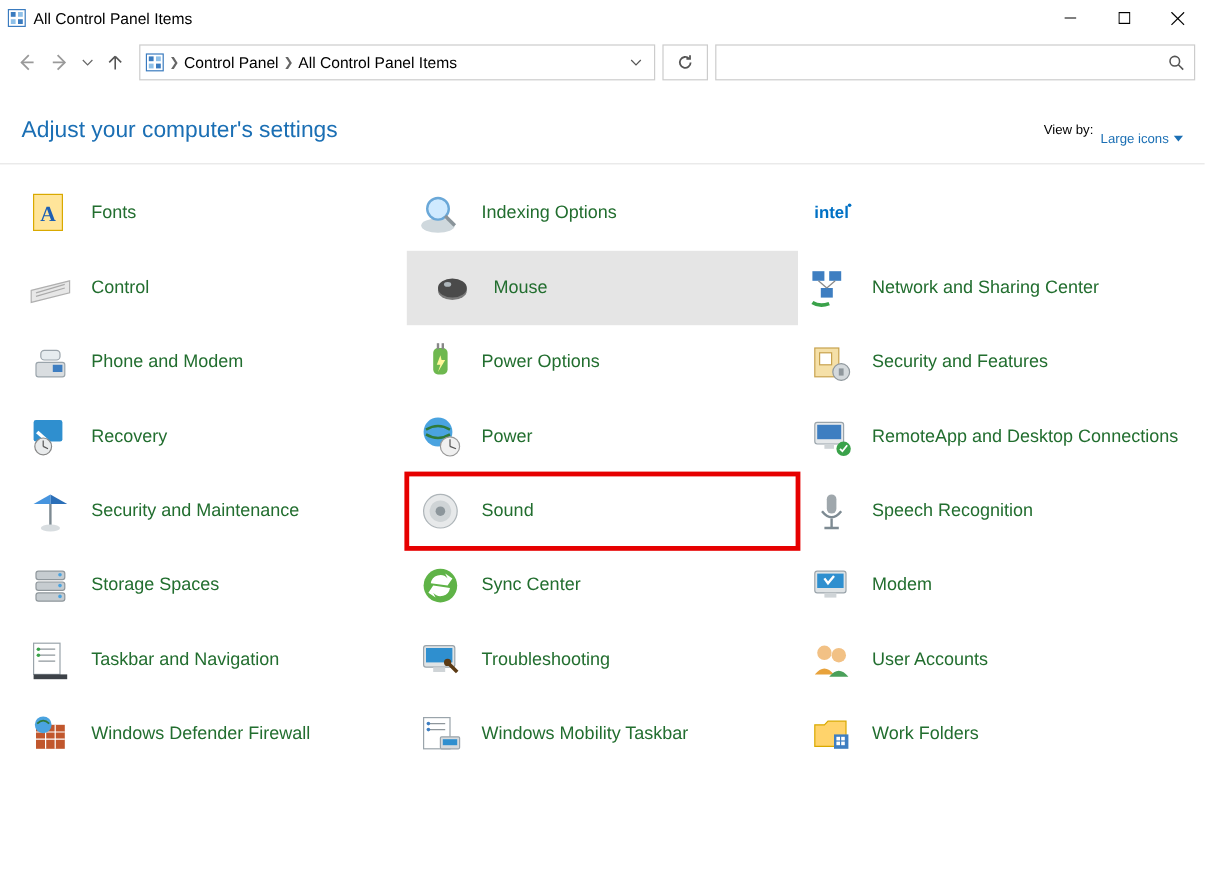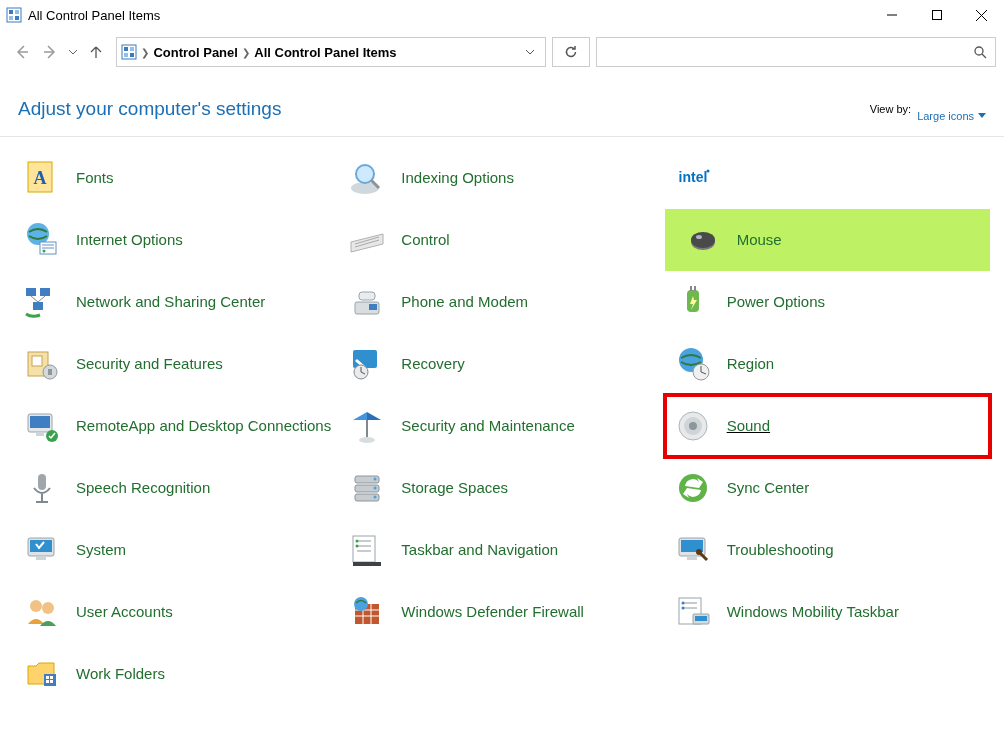--- a/index.html
+++ b/index.html
@@ -9,38 +9,38 @@
   .titlebar .tb-title { font-size:13px; flex:0 0 auto; }
   .titlebar .spacer { flex:1; }
   .win-buttons { display:flex; height:30px; }
   .win-btn { width:45px; height:30px; display:flex; align-items:center; justify-content:center; }
   .toolbar { height:44px; display:flex; align-items:center; padding:0 8px; gap:6px; }
   .nav-arrows { display:flex; align-items:center; gap:8px; padding:0 4px;}
   .nav-arrow { color:#999; display:flex; align-items:center; justify-content:center; width:20px; height:20px;}
   .nav-chev { color:#666; width:12px;}
   .nav-up   { color:#555; width:18px;}
   .addr-bar { flex:1; height:30px; border:1px solid #ccc; display:flex; align-items:center; padding:0 4px; gap:4px;}
-  .addr-part { font-size:13px; display:flex; align-items:center; gap:6px;font-weight:bold;}
+  .addr-part { font-size:13px; display:flex; align-items:center; gap:6px;}
   .addr-chevron { color:#666; font-size:10px; }
   .addr-dd { margin-left:auto; padding:0 6px; color:#555;}
   .refresh-box { width:38px; height:30px; border:1px solid #ccc; display:flex; align-items:center; justify-content:center; color:#555;}
   .search-box { width:400px; height:30px; border:1px solid #ccc; display:flex; align-items:center; padding:0 8px;}
   .search-input { flex:1; border:none; outline:none; font-size:13px;}
   .search-icon { color:#555; }
   .header-row { display:flex; align-items:center; padding:22px 18px 14px 18px;}
   .heading { color:#1b6fb4; font-size:19px; font-weight:400;}
   .viewby { margin-left:auto; font-size:11px; display:flex; align-items:center; gap:6px;}
   .viewby-link { color:#1b6fb4; display:flex; align-items:center; gap:4px;margin-top:14px;}
   .divider { height:1px; background:#e5e5e5; margin:0; }
   .grid { display:grid; grid-template-columns: repeat(3, 1fr); column-gap:0; padding:10px 14px 10px 14px;}
   .item { display:flex; align-items:center; gap:14px; padding:6px 8px; min-height:62px;}
   .item .icon { width:40px; height:40px; display:flex; align-items:center; justify-content:center; flex:0 0 40px;}
   .item .label { color:#226e2f; font-size:15px; line-height:1.25; }
-  .item.highlight.red { outline:4px solid #e60000; outline-offset:-2px;text-decoration:underline;}
-  .item.highlight.blue { background:#bef264;padding-left:18px; }
+  .item.highlight.red { outline:4px solid #e60000; outline-offset:-2px;}
+  .item.highlight.blue { background:#e5e5e5;padding-left:18px; }
   svg { display:block; }
 </style>
 </head>
 <body>
 
 <div class="titlebar">
   <span class="tb-icon">
     <svg width="16" height="16" viewBox="0 0 16 16">
         <rect x="1" y="1" width="14" height="14" fill="#fff" stroke="#3a7bbf"></rect>
         <rect x="3" y="3" width="4" height="4" fill="#3a7bbf"></rect>
@@ -173,33 +173,20 @@
         <svg width="40" height="40" viewBox="0 0 40 40">
           <text x="20" y="24" font-size="14" font-family="Arial" font-weight="bold" fill="#0071c5" text-anchor="middle">intel</text>
           <circle cx="35" cy="13" r="1.5" fill="#0071c5"></circle>
         </svg>
       </span>
   </div>
 
   <div class="item">
     <span class="icon">
         <svg width="40" height="40" viewBox="0 0 40 40">
-          <circle cx="16" cy="14" r="11" fill="#5db2e6"></circle>
-          <path d="M7 12 Q16 6 25 12 M7 16 Q16 22 25 16" fill="none" stroke="#2f7a3a" stroke-width="2"></path>
-          <rect x="18" y="22" width="16" height="12" fill="#fff" stroke="#5f94c0"></rect>
-          <line x1="20" y1="25" x2="32" y2="25" stroke="#5f94c0"></line>
-          <line x1="20" y1="28" x2="32" y2="28" stroke="#5f94c0"></line>
-          <circle cx="22" cy="31" r="1.5" fill="#3aa24a"></circle>
-        </svg>
-      </span>
-    <span class="label">Internet Options</span>
-  </div>
-  <div class="item">
-    <span class="icon">
-        <svg width="40" height="40" viewBox="0 0 40 40">
           <path d="M4 22 L36 14 L36 24 L4 32 Z" fill="#e7e7e7" stroke="#b0b0b0"></path>
           <line x1="8" y1="24" x2="32" y2="17" stroke="#aaa"></line>
           <line x1="8" y1="27" x2="32" y2="20" stroke="#aaa"></line>
         </svg>
       </span>
     <span class="label">Control</span>
   </div>
   <div class="item highlight blue">
     <span class="icon">
         <svg width="40" height="40" viewBox="0 0 40 40">
@@ -272,21 +259,21 @@
   <div class="item">
     <span class="icon">
         <svg width="40" height="40" viewBox="0 0 40 40">
           <circle cx="18" cy="16" r="12" fill="#4aa3e0"></circle>
           <path d="M8 14 Q18 8 28 14 M8 18 Q18 24 28 18" fill="none" stroke="#2f7a3a" stroke-width="2"></path>
           <circle cx="28" cy="28" r="8" fill="#f0f0f0" stroke="#999"></circle>
           <line x1="28" y1="28" x2="28" y2="22" stroke="#555"></line>
           <line x1="28" y1="28" x2="33" y2="30" stroke="#555"></line>
         </svg>
       </span>
-    <span class="label">Region</span>
+    <span class="label">Power</span>
   </div>
 
   <div class="item">
     <span class="icon">
         <svg width="40" height="40" viewBox="0 0 40 40">
           <rect x="6" y="8" width="24" height="18" rx="2" fill="#e5e8ea" stroke="#9aa4ab"></rect>
           <rect x="8" y="10" width="20" height="12" fill="#3e7ec1"></rect>
           <rect x="14" y="26" width="8" height="4" fill="#cfd4d7"></rect>
           <circle cx="30" cy="30" r="6" fill="#3aa24a"></circle>
           <path d="M27 30 L29 32 L33 27" fill="none" stroke="#fff" stroke-width="1.5"></path>
@@ -353,21 +340,21 @@
 
   <div class="item">
     <span class="icon">
         <svg width="40" height="40" viewBox="0 0 40 40">
           <rect x="6" y="8" width="26" height="18" rx="2" fill="#dfe3e5" stroke="#9aa4ab"></rect>
           <rect x="8" y="10" width="22" height="12" fill="#2f8fcf"></rect>
           <rect x="14" y="26" width="10" height="4" fill="#cfd4d7"></rect>
           <path d="M14 14 L17 18 L22 12" fill="none" stroke="#fff" stroke-width="2"></path>
         </svg>
       </span>
-    <span class="label">System</span>
+    <span class="label">Modem</span>
   </div>
   <div class="item">
     <span class="icon">
         <svg width="40" height="40" viewBox="0 0 40 40">
           <rect x="6" y="6" width="22" height="26" fill="#fff" stroke="#9aa4ab"></rect>
           <line x1="10" y1="11" x2="24" y2="11" stroke="#8f979c"></line>
           <line x1="10" y1="16" x2="24" y2="16" stroke="#8f979c"></line>
           <line x1="10" y1="21" x2="24" y2="21" stroke="#8f979c"></line>
           <circle cx="10" cy="11" r="1.5" fill="#3aa24a"></circle>
           <circle cx="10" cy="16" r="1.5" fill="#3aa24a"></circle>

